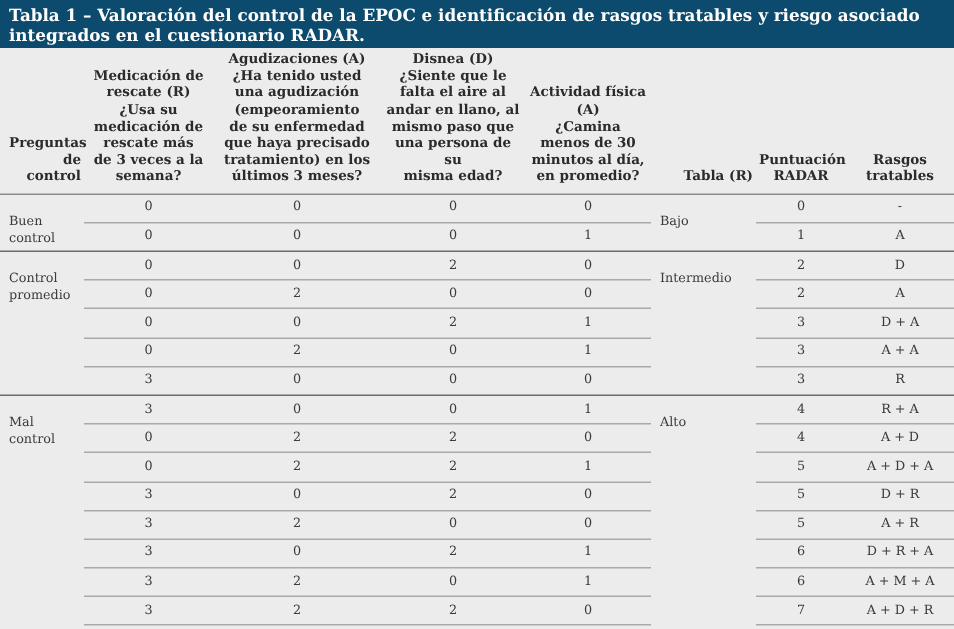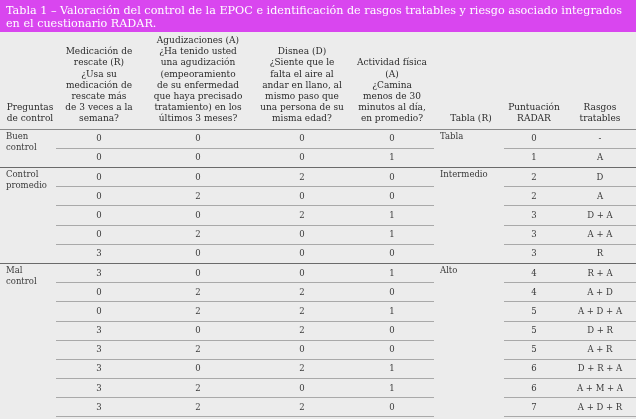--- a/index.html
+++ b/index.html
@@ -3,56 +3,56 @@
 <meta charset="utf-8">
 <style>
   html, body { margin: 0; padding: 0; }
   body {
     width: 636px; height: 419px; overflow: hidden;
     background: #ececec;
     font-family: "DejaVu Serif", "Liberation Serif", serif;
     color: #2b2b2b;
   }
   .title-bar {
-    background: #d946ef;
+    background: #0c4a6e;
     color: #ffffff;
-    font-weight: normal;
+    font-weight: bold;
     font-size: 11.2px;
     line-height: 13px;
     padding: 4px 6px 5px 6px;
     height: 23px;
   }
   table {
     border-collapse: collapse;
     width: 636px;
     table-layout: fixed;
     font-size: 9px;
   }
   thead th {
-    font-weight: normal;
+    font-weight: bold;
     vertical-align: bottom;
     text-align: center;
     line-height: 11.2px;
     padding: 3px 2px 4px 2px;
     border-bottom: 1.5px solid #8a8a8a;
   }
-  thead th.left { text-align: center; padding-left: 6px; }
+  thead th.left { text-align: right; padding-left: 6px; }
   tbody td {
     height: 18.2px;
     padding: 0 2px;
     text-align: center;
     vertical-align: middle;
     line-height: 11px;
     font-size: 8.5px;
     color: #3a3a3a;
   }
   tbody td.group-label, tbody td.risk {
     text-align: left;
     vertical-align: top;
-    padding-top: 1px;
+    padding-top: 13px;
     padding-left: 6px;
   }
   tbody tr.inner td.cell { border-top: 1px solid #a9a9a9; }
   tbody tr.first td { border-top: 1.5px solid #6a6a6a; }
   tbody tr.last-row td { border-bottom: 1.5px solid #6a6a6a; }
   col.c1 { width: 56px; }
   col.c2 { width: 86px; }
   col.c3 { width: 112px; }
   col.c4 { width: 96px; }
   col.c5 { width: 84px; }
@@ -88,21 +88,21 @@
       <th>Rasgos<br>tratables</th>
     </tr>
   </thead>
   <tbody id="tbody">
       <tr class="first">
         <td class="group-label" rowspan="2">Buen control</td>
         <td class="cell">0</td>
         <td class="cell">0</td>
         <td class="cell">0</td>
         <td class="cell">0</td>
-        <td class="risk" rowspan="2">Tabla</td>
+        <td class="risk" rowspan="2">Bajo</td>
         <td class="cell">0</td>
         <td class="cell">-</td>
       </tr>
       <tr class="inner">
         <td class="cell">0</td>
         <td class="cell">0</td>
         <td class="cell">0</td>
         <td class="cell">1</td>
         <td class="cell">1</td>
         <td class="cell">A</td>

